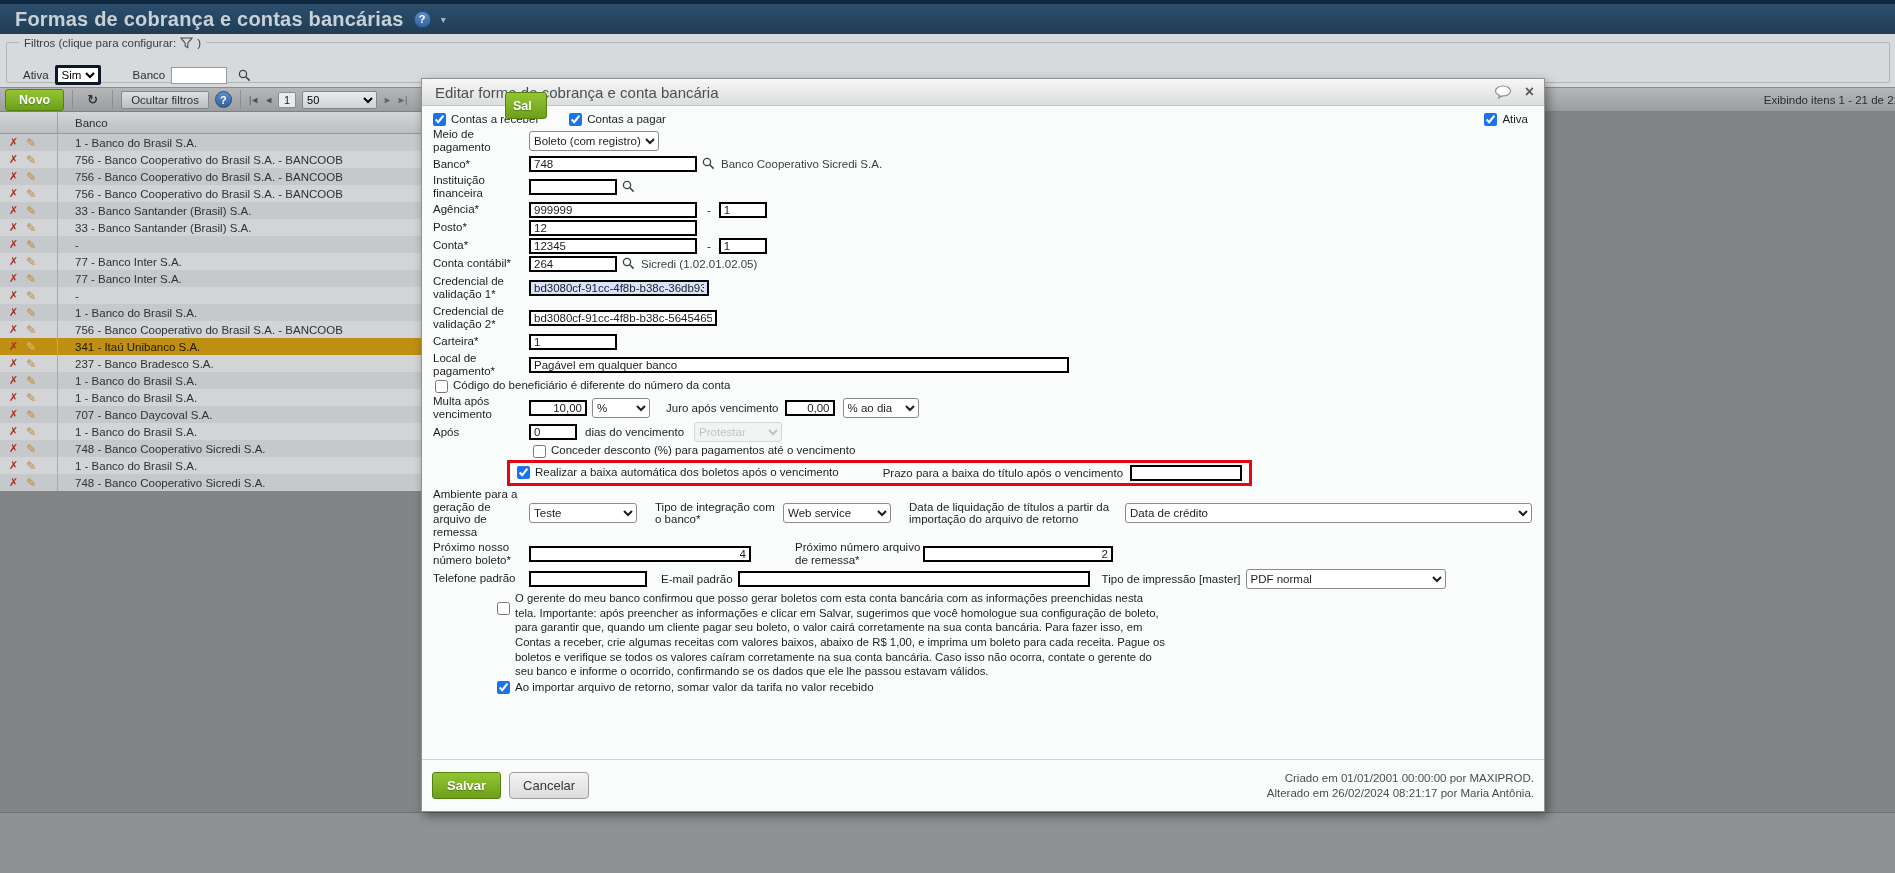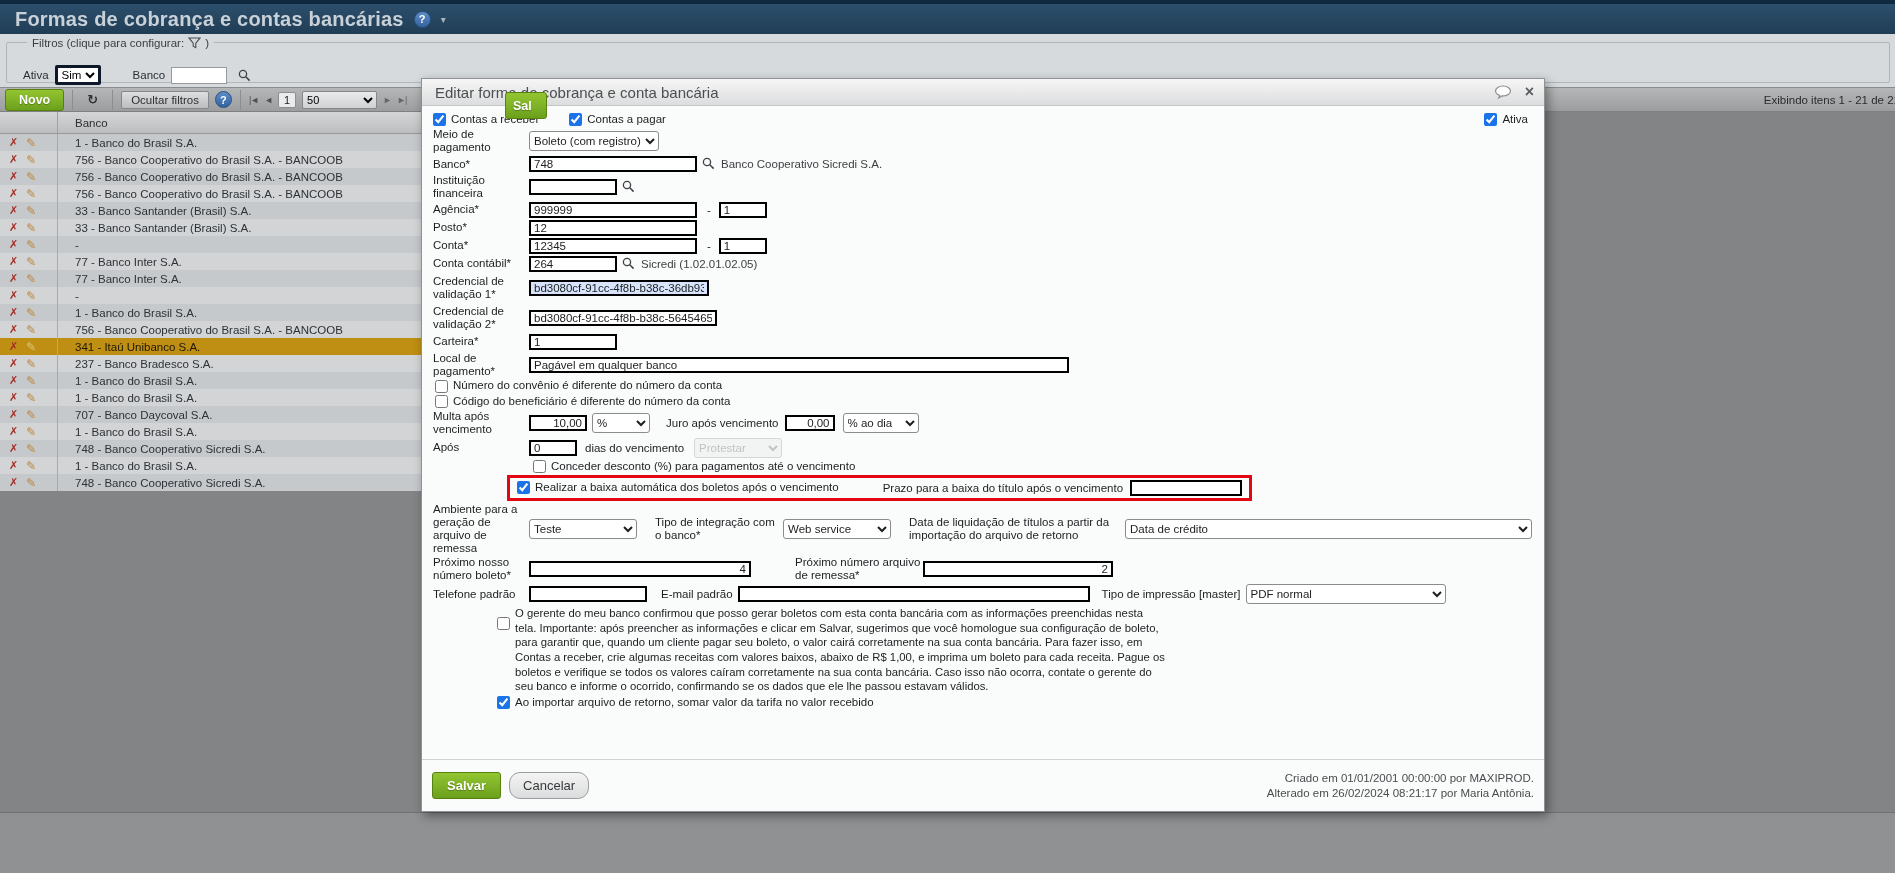--- a/index.html
+++ b/index.html
@@ -13,21 +13,21 @@
     padding-left:15px;gap:10px;}
   .page-title{font-size:20px;font-weight:bold;color:#c9d1d8;letter-spacing:.2px;}
   .help-circle{width:17px;height:17px;border-radius:50%;flex:none;
     background:linear-gradient(#5d8dc9,#34639e);border:1px solid #27517f;
     color:#fff;font-size:11px;font-weight:bold;display:flex;align-items:center;justify-content:center;}
   .hdr-caret{color:#a9b4bd;font-size:10px;}
   
   .filters{position:absolute;top:34px;left:0;right:0;height:53px;background:#d7dadd;}
   .fieldset{position:absolute;left:6px;right:5px;top:8px;bottom:4px;
     border:1px solid #b2b5b7;border-radius:2px;}
-  .legend{position:absolute;top:1px;left:20px;transform:translateY(-58%);
+  .legend{position:absolute;top:1px;left:12px;transform:translateY(-58%);
     background:#d7dadd;padding:0 5px;font-size:11.5px;color:#3b3e40;
     display:flex;align-items:center;gap:4px;}
   .filter-row{position:absolute;left:16px;top:22px;display:flex;align-items:center;
     font-size:11.5px;color:#2c2f31;gap:6px;}
   .f-select{height:20px;font-size:11.5px;font-family:inherit;border:3px solid #0f172a;
     background:#fff;border-radius:2px;}
   .f-input{width:56px;height:17px;border:1px solid #97999b;background:#fff;
     font-size:11.5px;font-family:inherit;padding:0 3px;}
   
   .toolbar{position:absolute;top:87px;left:0;right:0;height:25px;
@@ -95,21 +95,21 @@
   .w168{width:168px}.w130{width:130px}.w118{width:118px}.w112{width:112px}
   .w108{width:108px}.w88{width:88px}.w76{width:76px}.w58{width:58px}.w50{width:50px}.w48{width:48px}.w352{width:352px}.w540{width:540px}
   .redbox{display:inline-flex;align-items:center;border:3px solid #e30613;
     padding:2px 7px;margin-left:74px;}
   .cbrow{margin-left:2px;}
   .cbtxt{line-height:1.15;}
   .para{width:652px;line-height:1.3;font-size:11.3px;}
   .m-footer{flex:none;height:52px;border-top:1px solid #d1d2d3;display:flex;
     align-items:center;padding:0 10px;gap:8px;background:#fafbfb;}
   .btn-cancel{background:linear-gradient(#f4f4f4,#dbdcdd);border:1px solid #9b9da0;
-    border-radius:11px;font-size:13px;color:#36383a;padding:5px 13px;cursor:pointer;}
+    border-radius:4px;font-size:13px;color:#36383a;padding:5px 13px;cursor:pointer;}
   .btn-salvar{font-size:13px;padding:5px 14px;text-align:right;}
   .credits{margin-left:auto;text-align:right;font-size:11.5px;color:#4a4d4f;line-height:1.3;}
 </style>
 </head>
 <body>
 
 <div class="screen">
   <div class="topstrip"></div>
 
   <div class="titlebar">
@@ -410,24 +410,20 @@
       <div class="fr">
         <span class="fl">Carteira*</span>
         <input type="text" class="ti w88" value="1" style="">
       </div>
 
       <div class="fr">
         <span class="fl">Local de pagamento*</span>
         <input type="text" class="ti w540" value="Pagável em qualquer banco" style="">
       </div>
 
-      <div class="fr cbrow">
-        <input type="checkbox" style="">
-        <span class="cbtxt">Número do convênio é diferente do número da conta</span>
-      </div>
 
       <div class="fr cbrow">
         <input type="checkbox" style="">
         <span class="cbtxt">Código do beneficiário é diferente do número da conta</span>
       </div>
 
       <div class="fr">
         <span class="fl">Multa após vencimento</span>
         <input type="text" class="ti num w58" value="10,00" style="">
         <select class="sel w58" style="margin-left:5px">

